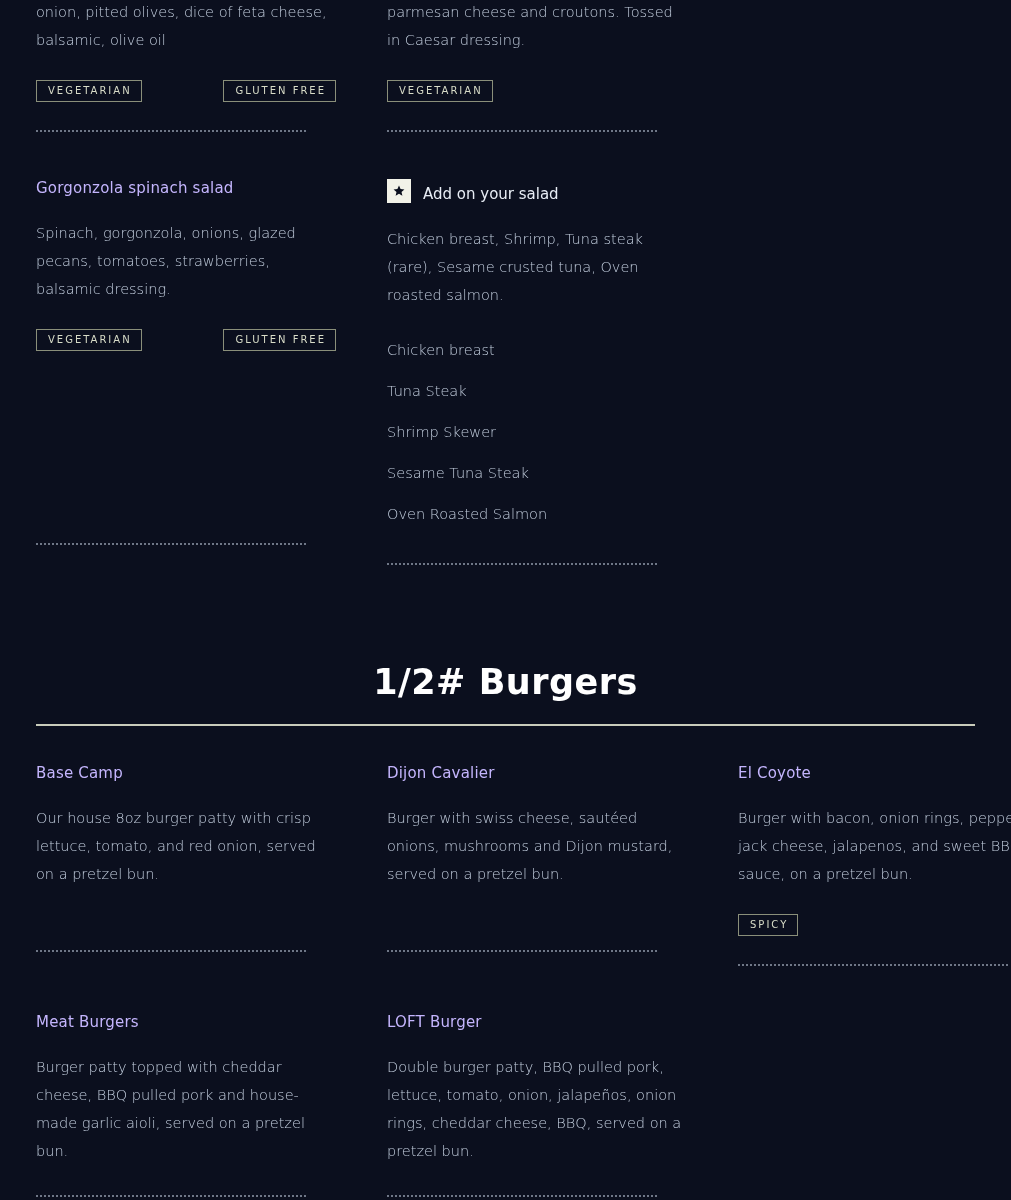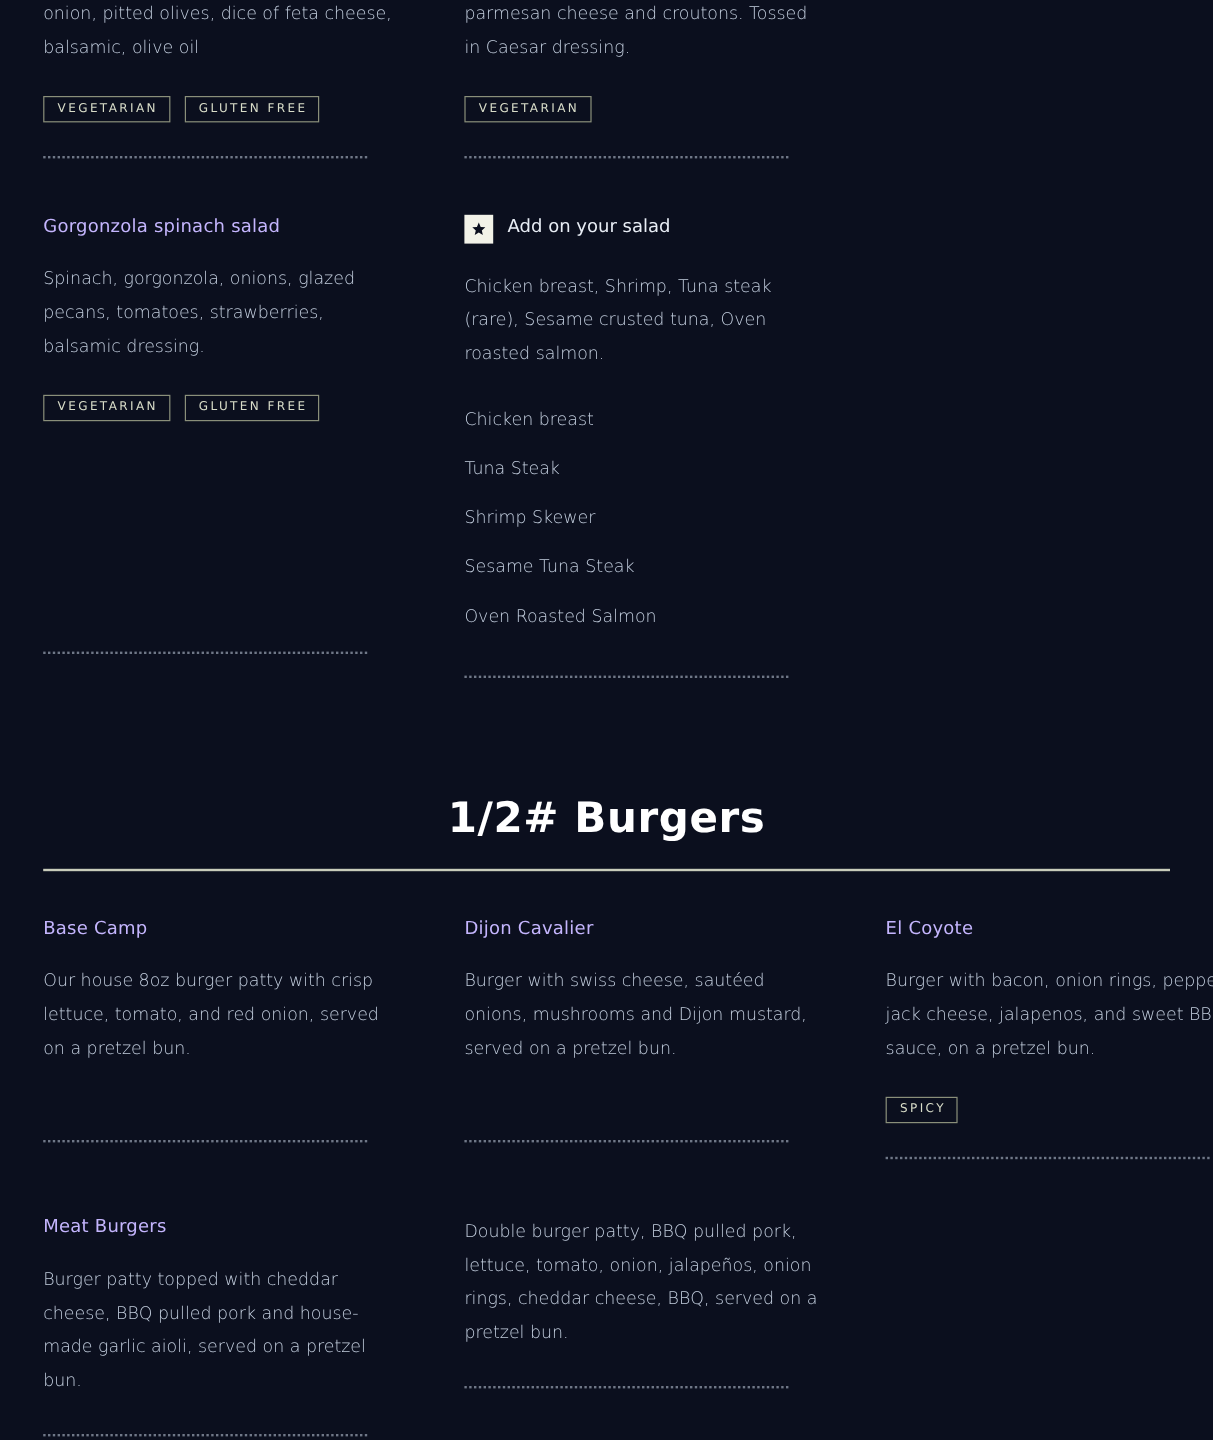--- a/index.html
+++ b/index.html
@@ -43,20 +43,21 @@
     line-height: 28px;
     color: #c2cddd;
     margin: 0;
     font-weight: 300;
   }
   .tags {
     margin-top: 26px;
     display: flex;
     gap: 12px;
     flex-wrap: wrap;
+    justify-content: space-between;
   }
   .tag {
     border: 1px solid #8a8f7a;
     color: #d8dcc8;
     font-size: 10px;
     letter-spacing: 2px;
     padding: 5px 9px 5px 11px;
     line-height: 1;
     white-space: nowrap;
   }
@@ -79,21 +80,21 @@
     font-weight: 700;
     letter-spacing: 0.5px;
     margin: 0;
   }
   .section-rule {
     margin: 22px 36px 0 36px;
     border-top: 2px solid #c9ccbb;
   }
   .addon-head {
     display: flex;
-    align-items: flex-start;
+    align-items: flex-end;
     gap: 12px;
     margin: 0 0 22px 0;
   }
   .star-badge {
     width: 24px;
     height: 24px;
     background: #f2f2e8;
     display: inline-flex;
     align-items: center;
     justify-content: center;
@@ -218,20 +219,21 @@
 
   <div class="grid">
 
     <div class="cell">
       <div class="item-title">Meat Burgers</div>
       <div class="item-desc">Burger patty topped with cheddar cheese, BBQ pulled pork and house-made garlic aioli, served on a pretzel bun.</div>
       <div class="dotted" style="margin-top:30px"></div>
     </div>
 
     <div class="cell">
+      <div class="item-title">LOFT Burger</div>
       <div class="item-desc">Double burger patty, BBQ pulled pork, lettuce, tomato, onion, jalapeños, onion rings, cheddar cheese, BBQ, served on a pretzel bun.</div>
       <div class="dotted" style="margin-top:30px"></div>
     </div>
 
     <div class="cell"></div>
 
   </div>
 
 </div>
 

